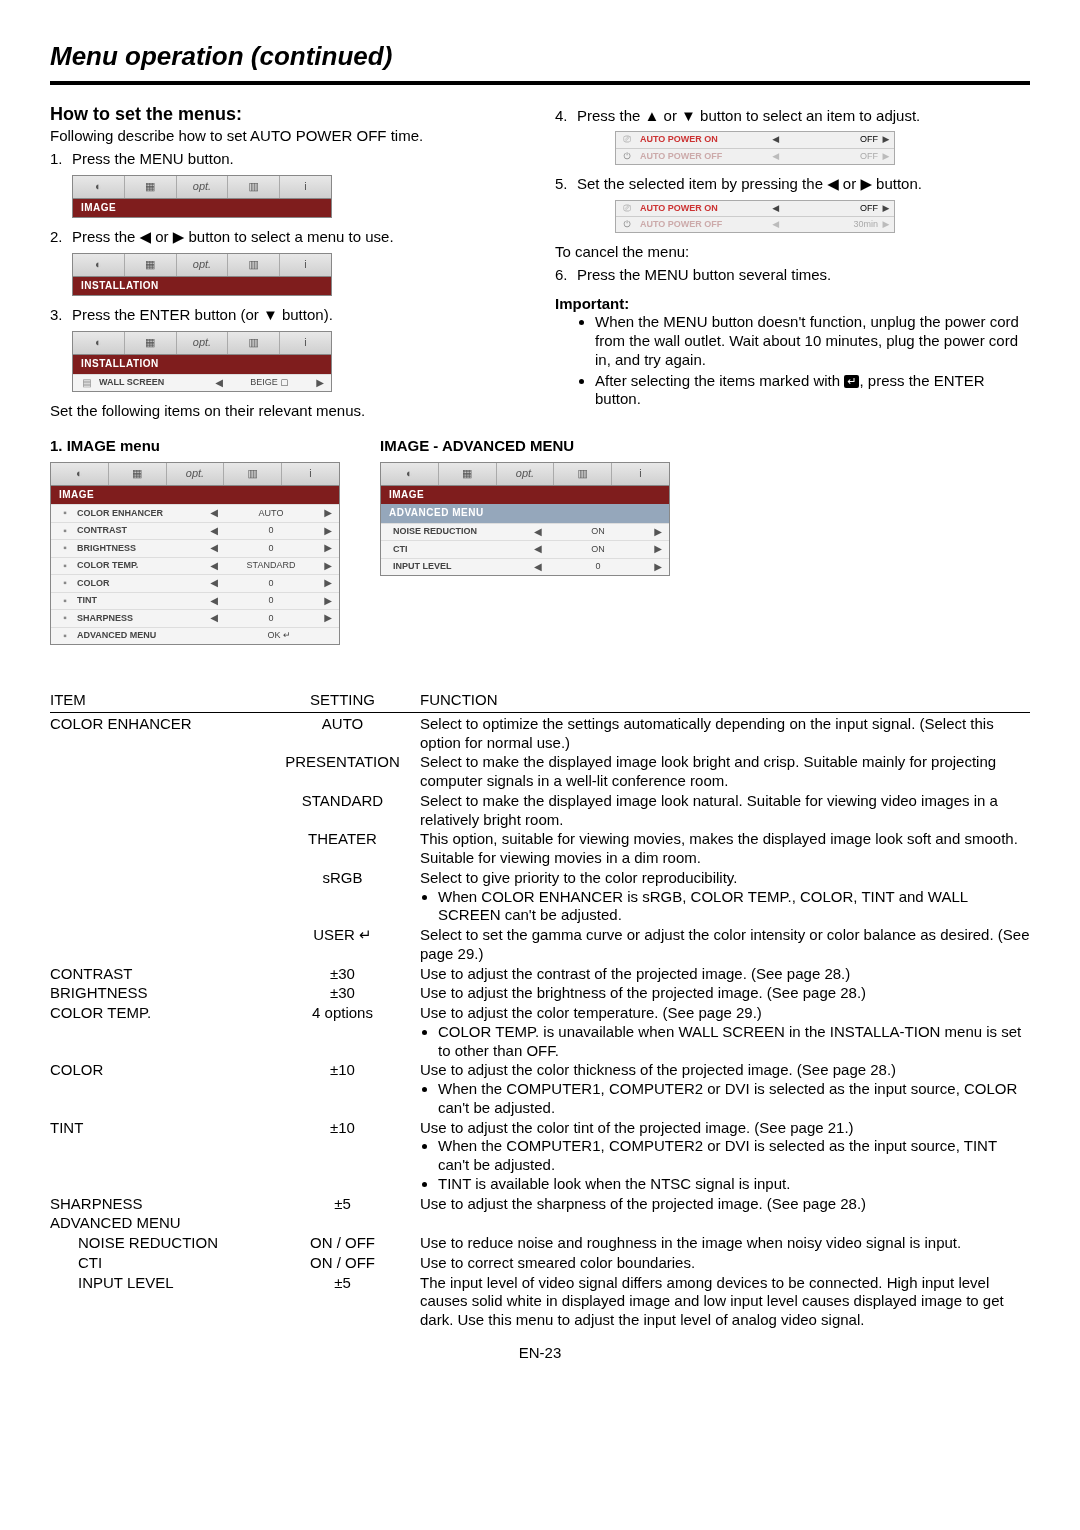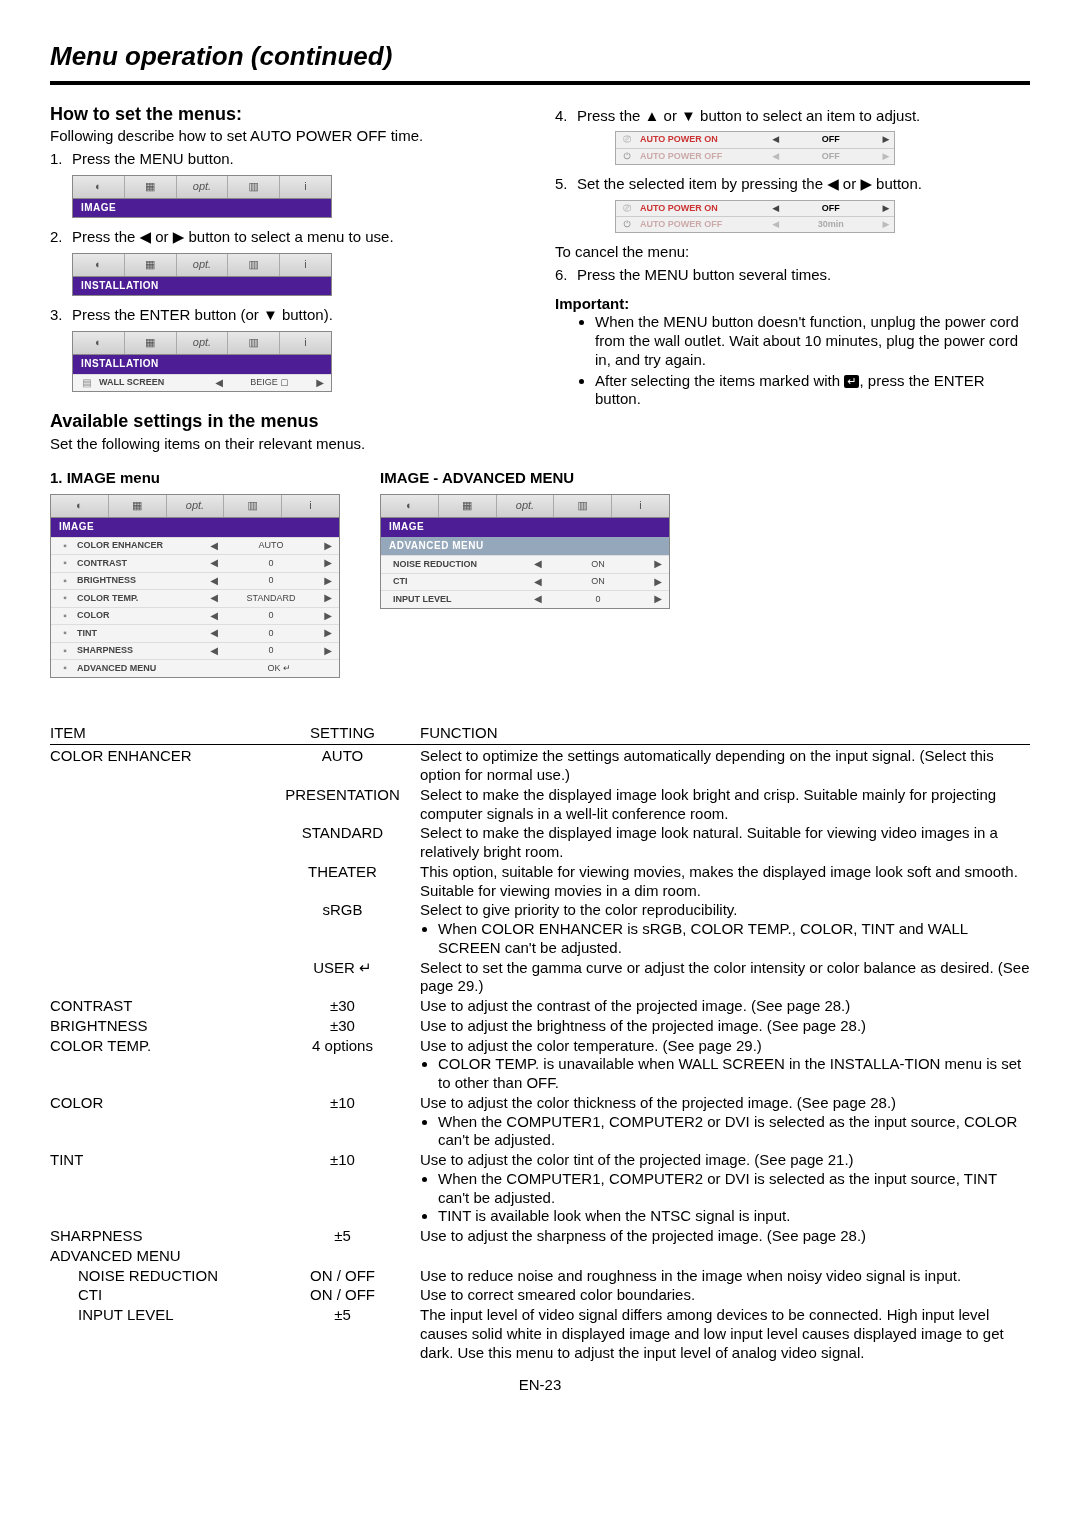--- a/index.html
+++ b/index.html
@@ -39,41 +39,41 @@
   }
   .menu-strip.wide { width: 290px; }
   .menu-tabs {
     display:flex;
     background: linear-gradient(#e8e8e8,#cfcfcf);
     border-bottom:1px solid #888;
   }
   .menu-tab { flex:1; border-right:1px solid #aaa; height:22px; display:flex; align-items:center; justify-content:center; color:#555; font-size:11px; }
   .menu-tab:last-child { border-right:none; }
   .menu-tab.opt { font-style:italic; }
-  .menu-title-bar { background:#4c1d95; color:#fff; font-weight:bold; padding:3px 8px; font-size:10px; letter-spacing:0.5px; }
+  .menu-title-bar { background:#7f1d1d; color:#fff; font-weight:bold; padding:3px 8px; font-size:10px; letter-spacing:0.5px; }
   .menu-title-bar.sub { background:#95a7bb; }
   .menu-row {
     display:flex; align-items:center; background:#f4f4f4; border-top:1px solid #ddd;
     padding:2px 4px; font-size:9px; color:#444;
   }
   .menu-row .icon { width:20px; text-align:center; color:#888; font-size:10px;}
   .menu-row .label { flex:1.3; font-weight:bold; padding-left:2px; }
   .menu-row .arrow { width:14px; text-align:center; color:#555; font-size:10px;}
   .menu-row .value { flex:1; text-align:center; }
 
   
   .ap-block { margin:6px 0 10px 60px; width:280px; border:1px solid #aaa; font-size:9px;}
   .ap-row { display:flex; align-items:center; border-bottom:1px solid #ccc; background:#f0f0f0;}
   .ap-row:last-child { border-bottom:none;}
   .ap-row .icon { width:22px; text-align:center; color:#888; padding:2px 0;}
   .ap-row .label { flex:1.2; font-weight:bold; color:#c33; padding:2px 2px; line-height:1;}
   .ap-row.dim .label { color:#caa;}
   .ap-row .arrow { width:16px; text-align:center; color:#444;}
   .ap-row.dim .arrow { color:#bbb;}
-  .ap-row .value { flex:0.9; text-align:center; font-weight:bold;}
+  .ap-row .value { flex:0.9; text-align:right; font-weight:normal;}
   .ap-row.dim .value { color:#aaa;}
 
   .available-row { display:flex; gap:40px; margin-top:8px;}
   .available-col { }
   .menu-head { font-weight:bold; margin-top:8px; margin-bottom:2px;}
 
   .settings-table { margin-top:14px; font-size:15px;}
   .st-head { display:flex; border-bottom:1px solid #000; padding-bottom:2px; margin-bottom:2px;margin-top:36px;}
   .st-item-h { width:215px;}
   .st-set-h { width:155px; text-align:center;}
@@ -150,21 +150,20 @@
       <div class="menu-title-bar">INSTALLATION</div>
       <div class="menu-row">
         <div class="icon">▤</div>
         <div class="label">WALL SCREEN</div>
         <div class="arrow">◀</div>
         <div class="value"><span>BEIGE</span> ▢</div>
         <div class="arrow">▶</div>
       </div>
     </div>
 
-    <h2 class="sec" style="margin-top:18px">Available settings in the menus</h2>
     <div>Set the following items on their relevant menus.</div>
   </div>
 
   <div class="col">
     <div class="step step-row">
       <div class="step-num">4.</div>
       <div class="step-body">
         <span>Press the </span>▲<span> or </span>▼<span> button to select an item to adjust.</span>
       </div>
     </div>

